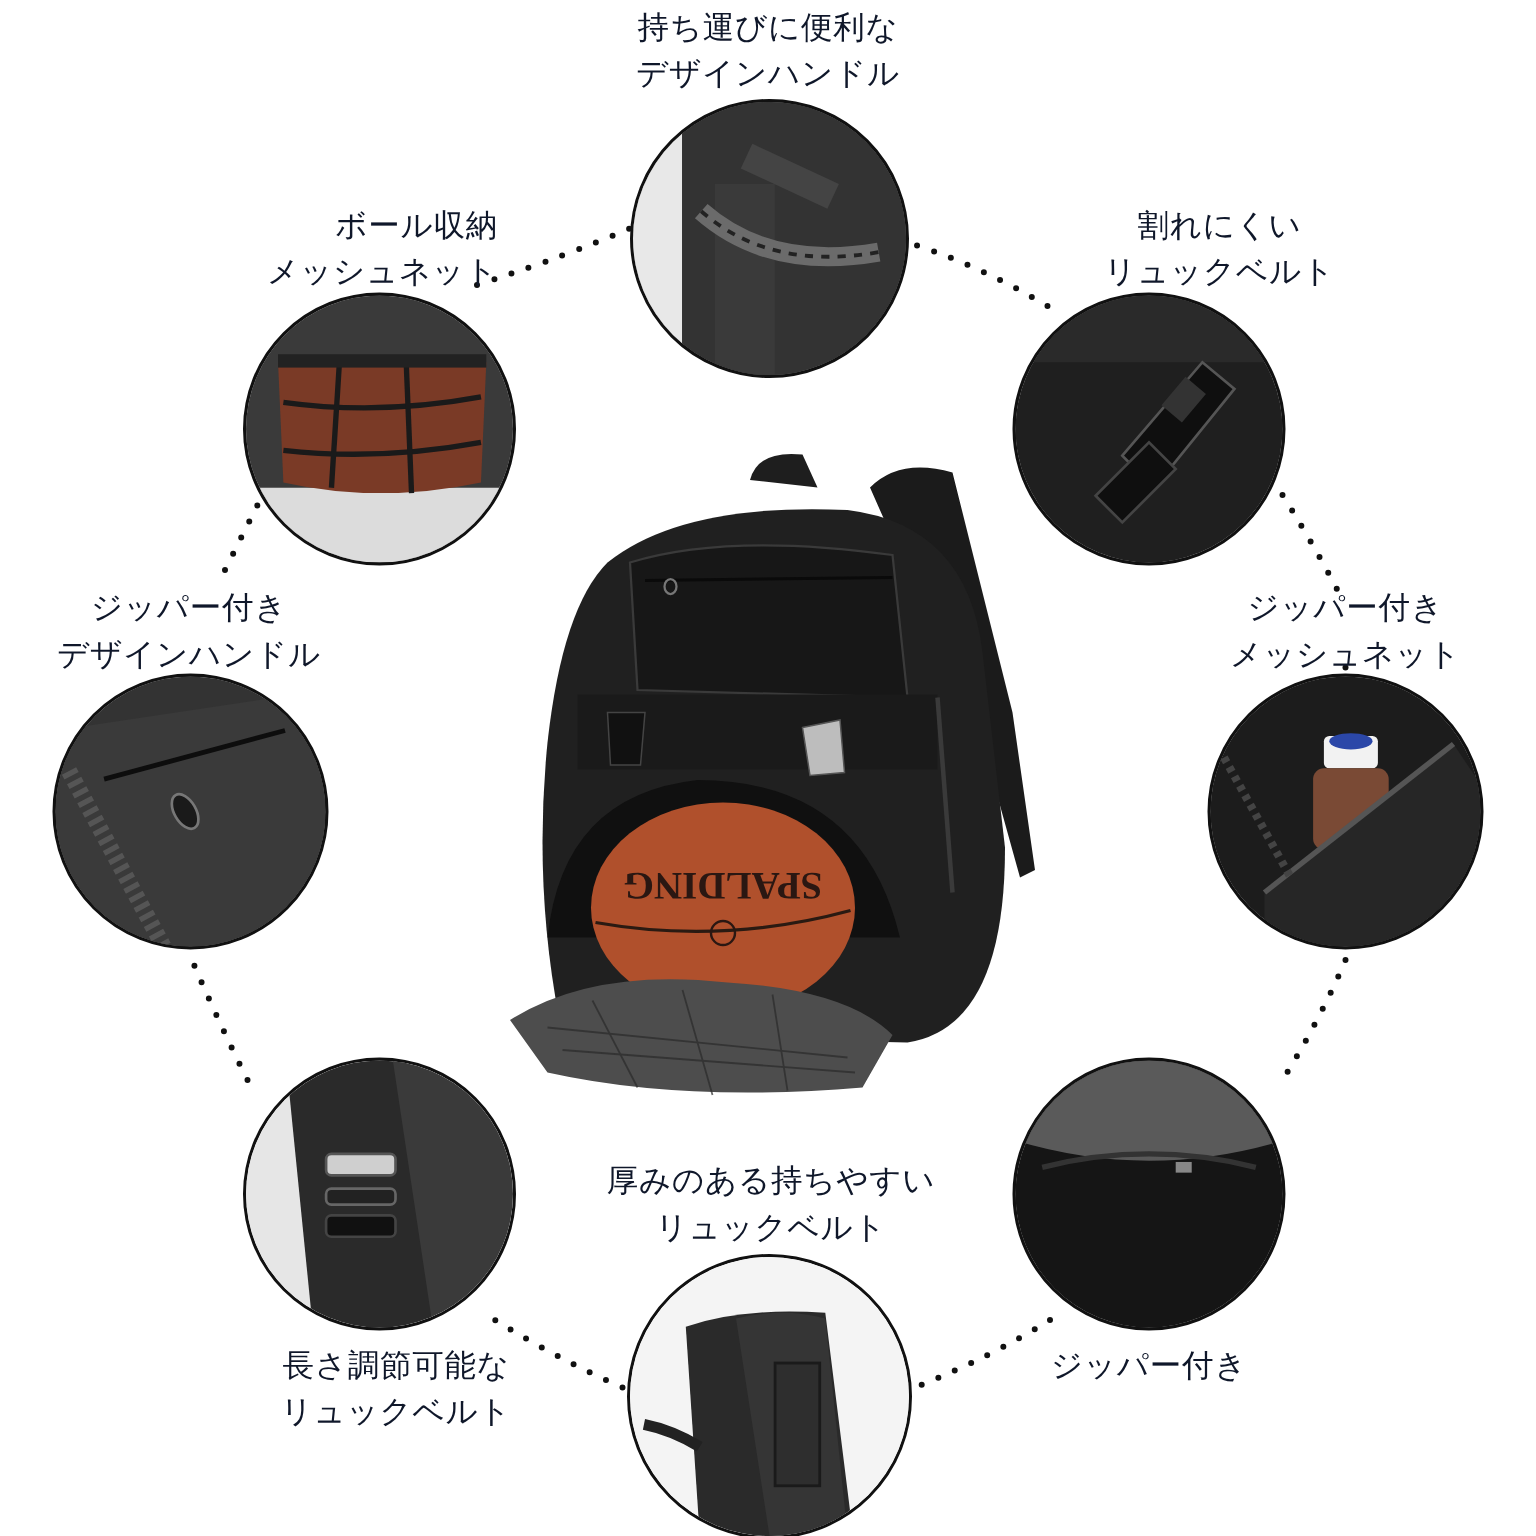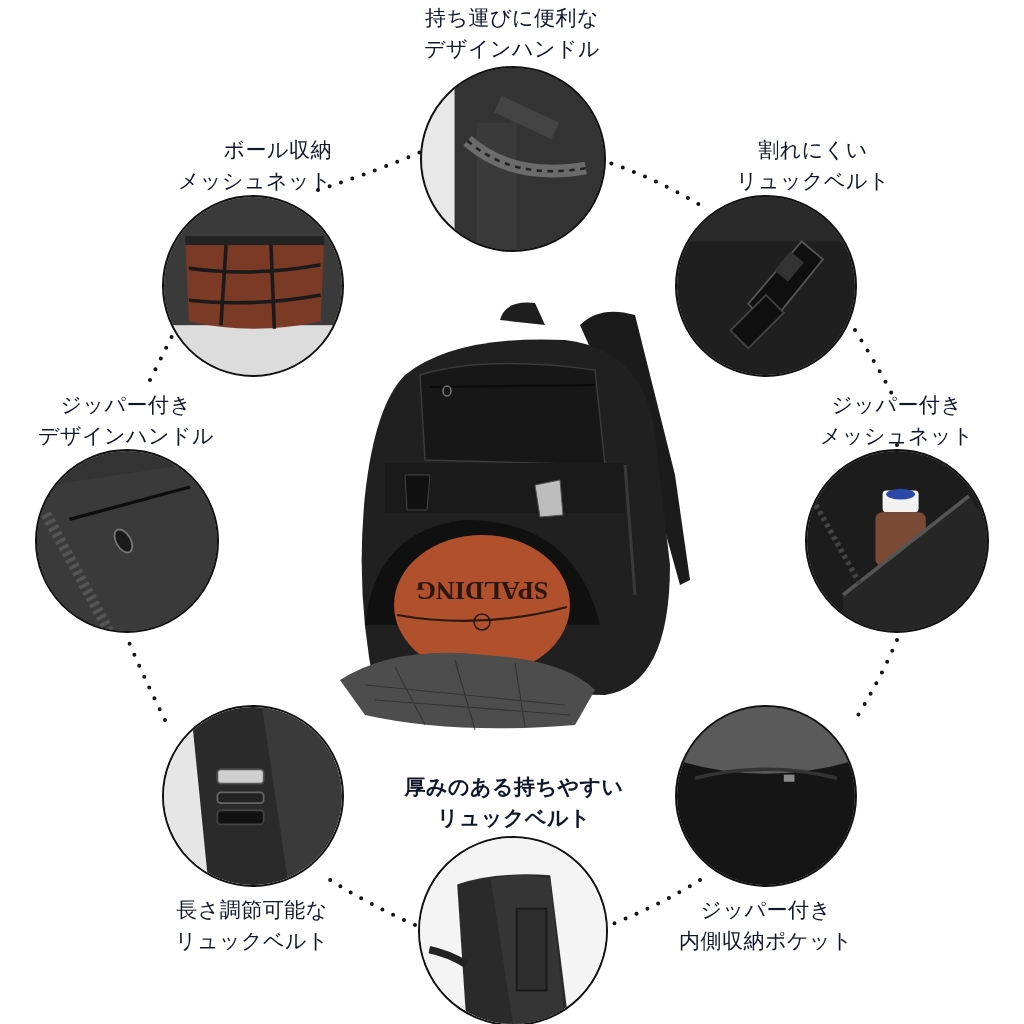--- a/index.html
+++ b/index.html
@@ -47,31 +47,30 @@
     <div>リュックベルト</div>
   </div>
   <div class="label" style="left:126px;top:390px;">
     <div>ジッパー付き</div>
     <div>デザインハンドル</div>
   </div>
   <div class="label" style="left:897px;top:390px;">
     <div>ジッパー付き</div>
     <div>メッシュネット</div>
   </div>
-  <div class="label" style="left:252px;top:895px;">
+  <div class="label" style="left:264px;top:895px;">
     <div>長さ調節可能な</div>
     <div>リュックベルト</div>
   </div>
-  <div class="label" style="left:514px;top:772px;font-weight:bold;">
+  <div class="label" style="left:514px;top:772px;">
     <div>厚みのある持ちやすい</div>
     <div>リュックベルト</div>
   </div>
   <div class="label" style="left:766px;top:895px;">
     <div>ジッパー付き</div>
-    <div>内側収納ポケット</div>
   </div>
 
   <div class="circle" style="left:420px;top:66px;width:186px;height:186px;">
     <svg viewBox="0 0 100 100">
       <rect width="100" height="100" fill="#2b2b2b"></rect>
       <rect x="0" y="0" width="18" height="100" fill="#e8e8e8"></rect>
       <path d="M18 0 L100 0 L100 100 L18 100 Z" fill="#333"></path>
       <rect x="30" y="30" width="22" height="70" fill="#3a3a3a"></rect>
       <path d="M25 40 Q 50 62 90 55" stroke="#6b6b6b" stroke-width="7" fill="none"></path>
       <path d="M25 40 Q 50 62 90 55" stroke="#222" stroke-width="1.4" stroke-dasharray="3 3" fill="none"></path>

